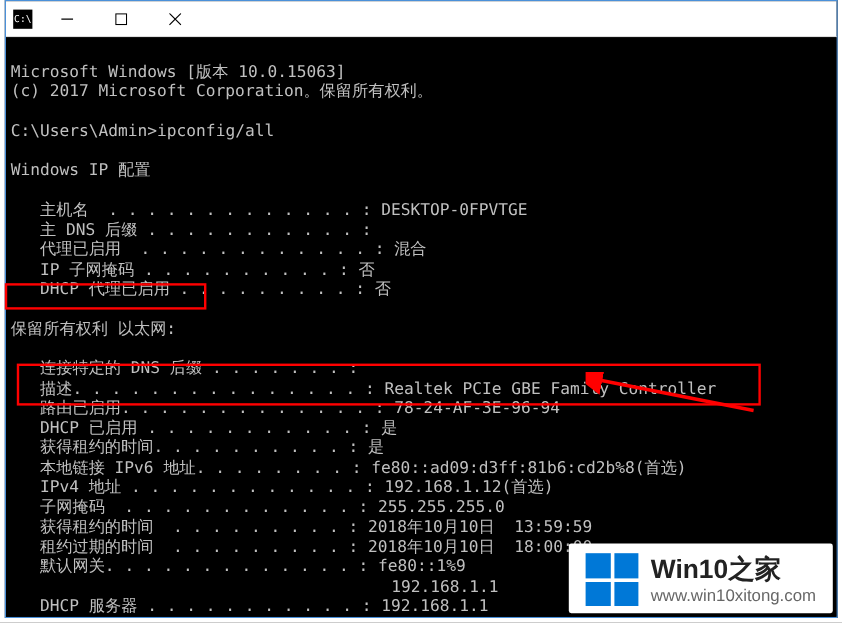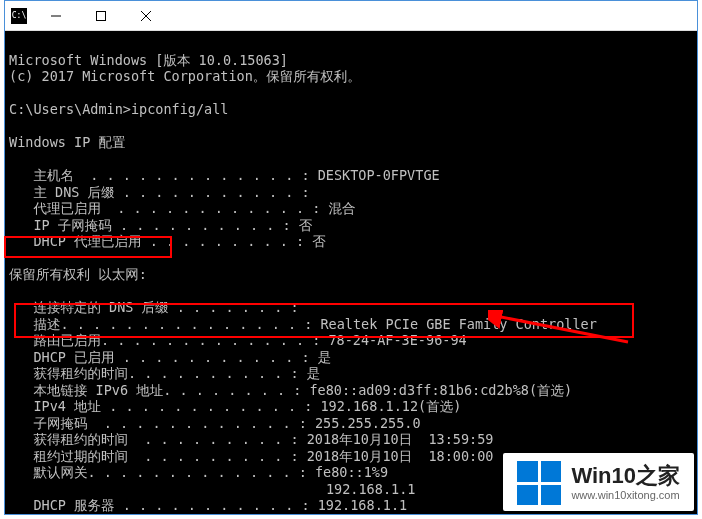--- a/index.html
+++ b/index.html
@@ -127,21 +127,21 @@
       line-height: 1;
     }
     .watermark-title {
       font-family: "Microsoft YaHei", sans-serif;
       font-size: 22px;
       font-weight: bold;
       color: #222;
     }
     .watermark-url {
       font-family: "Microsoft YaHei", sans-serif;
-      font-size: 11px;
+      font-size: 14px;
       color: #666;
       margin-top: 3px;
     }
   </style>
 </head>
 <body>
 
 <div class="window">
   <div class="titlebar">
     <span class="titlebar-icon">C:\</span>

